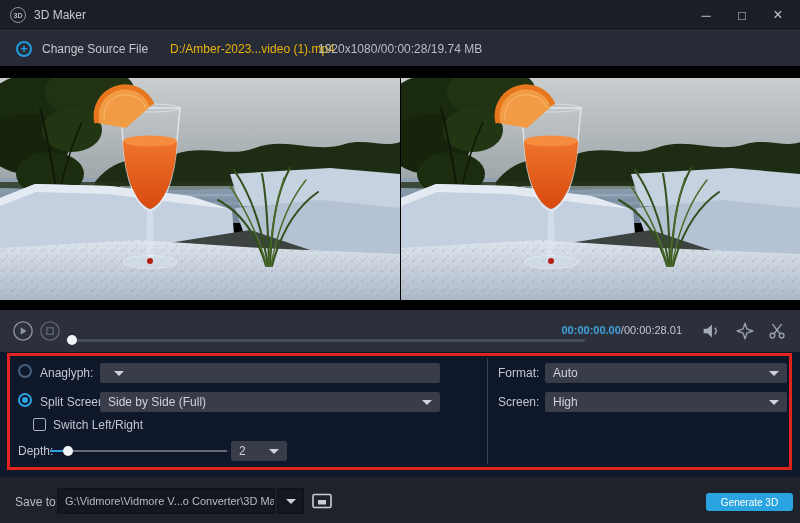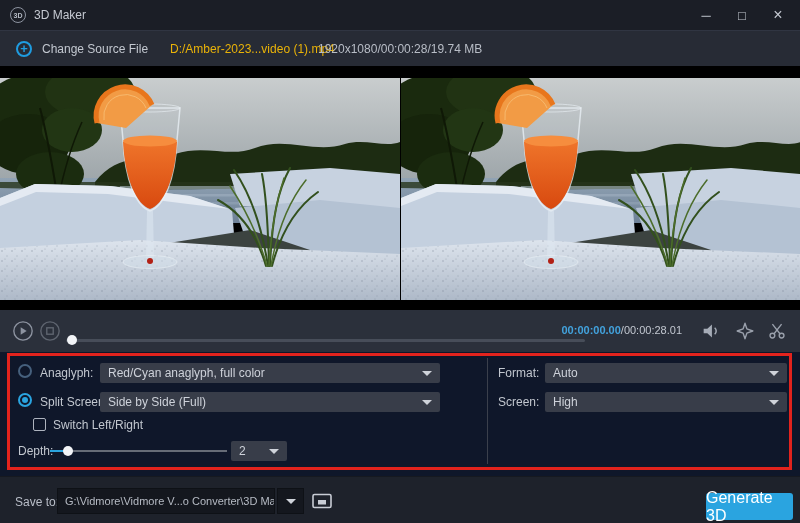--- a/index.html
+++ b/index.html
@@ -73,22 +73,22 @@
     background:#1e222b; border-top:1px solid #161920; }
   .saveto { position:absolute; left:15px; top:18px; color:#b9bec8; }
   .savefield { position:absolute; left:57px; top:11px; width:218px; height:26px;
     background:#14171e; border:1px solid #0e1116; color:#b6bbc4; font-size:11px;
     display:flex; align-items:center; padding:0 7px; white-space:nowrap; overflow:hidden; }
   .savearrow { position:absolute; left:277px; top:11px; width:27px; height:26px;
     background:#14171e; border:1px solid #0e1116; display:flex; align-items:center; justify-content:center; }
   .savearrow .arr { width:0; height:0; border-left:5px solid transparent;
     border-right:5px solid transparent; border-top:5px solid #cfd3da; }
   .folderbtn { position:absolute; left:310px; top:12px; width:24px; height:24px; }
-  .generate { position:absolute; left:706px; top:16px; width:87px; height:27px;
-    background:#2aa4e0; border-radius:3px; color:#fff; font-size:16px;
+  .generate { position:absolute; left:706px; top:16px; width:87px; height:18px;
+    background:#2aa4e0; border-radius:3px; color:#fff; font-size:10px;
     display:flex; align-items:center; justify-content:center; cursor:pointer; }
 </style>
 </head>
 <body>
 
 <div class="app">
 
   <div class="titlebar">
     <div class="logo">
       <span>3D</span>
@@ -221,21 +221,20 @@
     </svg>
   </div>
 
   <div class="settings">
     <div class="redrect"></div>
     <div class="vdivider"></div>
 
     <div class="radio" style="left:18px; top:12px;"></div>
     <div class="slabel" style="left:40px; top:14px;">Anaglyph:</div>
     <div class="select" style="left:100px; top:11px; width:340px;">
-      <span class="val">Red/Cyan anaglyph, full color</span>
       <span class="arr"></span>
     </div>
 
     <div class="radio checked" style="left:18px; top:41px;"></div>
     <div class="slabel" style="left:40px; top:43px;">Split Screen:</div>
     <div class="select" style="left:100px; top:40px; width:340px;">
       <span class="val">Side by Side (Full)</span>
       <span class="arr"></span>
     </div>
 

